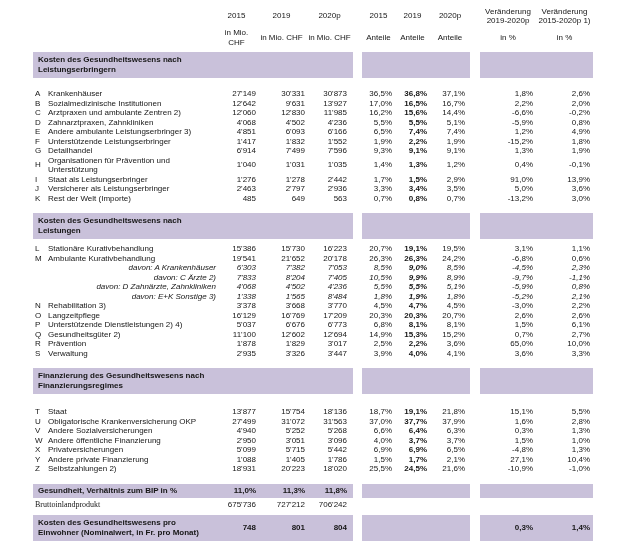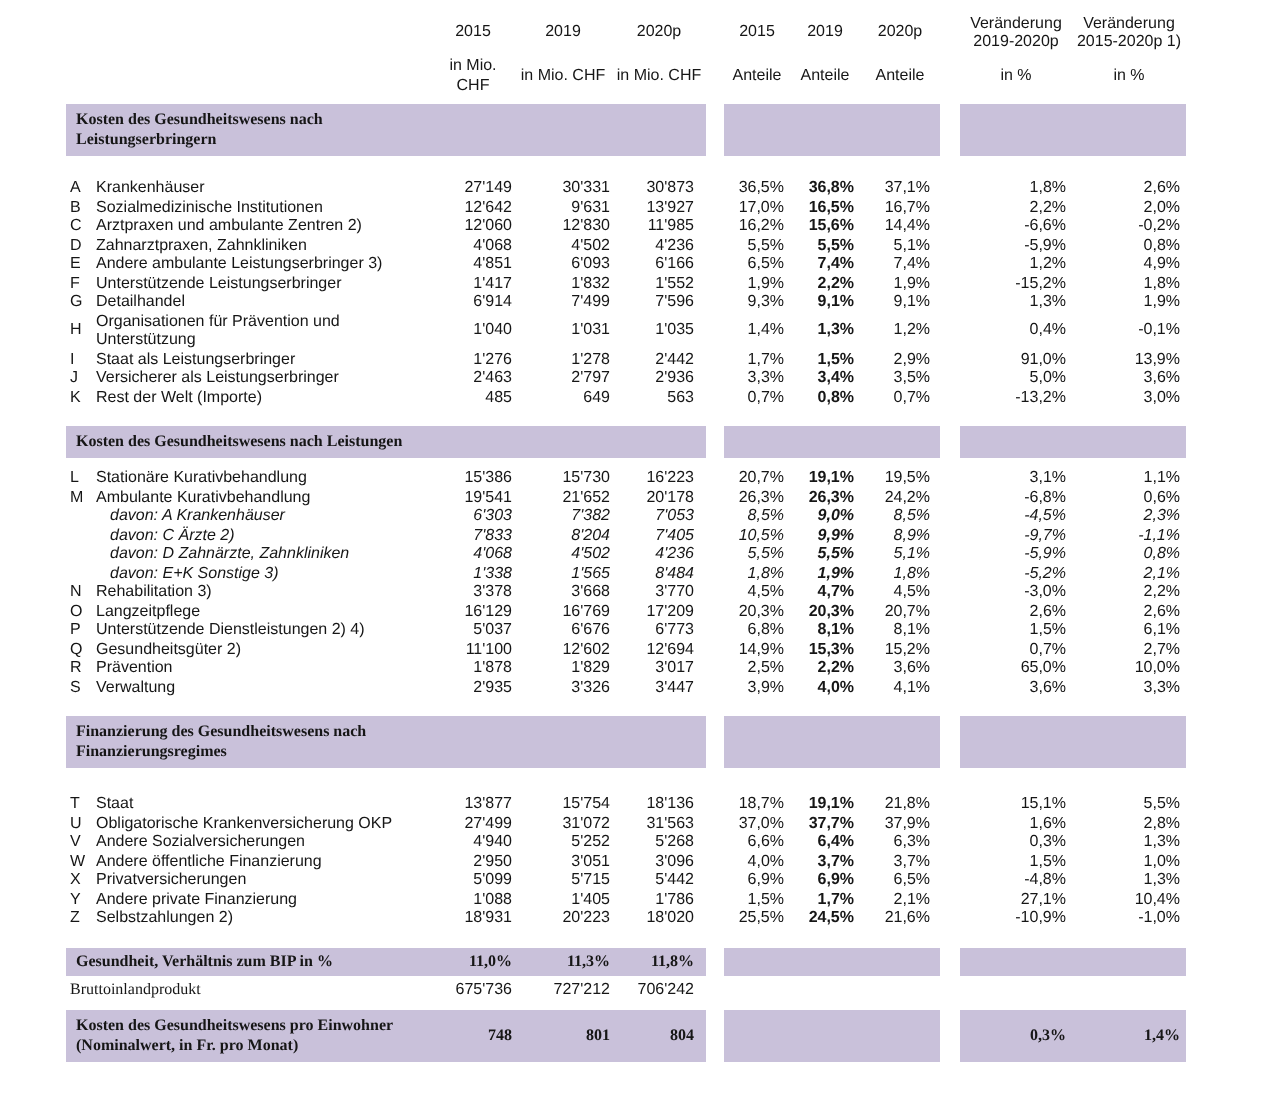--- a/index.html
+++ b/index.html
@@ -16,28 +16,28 @@
   td,th{padding:0;margin:0;vertical-align:top;line-height:9.5px;font-weight:normal;text-align:right;}
   thead th{text-align:center;vertical-align:middle;line-height:9.5px;}
   th.yearhead{height:24px;}
   th.changehead{white-space:pre-line;}
   th.unithead{height:14px;}
   .lbl{text-align:left;white-space:nowrap;}
   .letter{text-align:left;padding-left:2px;}
   .v0{padding-right:1px;} .v1{padding-right:1px;} .v2{padding-right:6px;}
   .a0{padding-right:3px;} .a1{padding-right:3px;font-weight:bold;} .a2{padding-right:5px;}
   .c0{padding-right:3px;} .c1{padding-right:3px;}
-  tr.band td{font-weight:bold;vertical-align:middle;font-family:Liberation Serif, serif;}
+  tr.band td{font-weight:bold;vertical-align:middle;}
   tr.band td.bg{background:var(--band);}
   tr.band td.bandlbl{
     text-align:left;white-space:normal;padding:3px 2px 3px 5px;line-height:10px;
   }
   tr.band.oneline td.bandlbl{padding:2px 2px 2px 5px;}
   tr.italic td{font-style:italic;}
-  tr.italic td.lbl{padding-left:7px;}
+  tr.italic td.lbl{padding-left:7px;text-align:right;}
   tr.wrap td{vertical-align:middle;}
   tr.wrap td.lbl{white-space:normal;}
   tr.gap td{height:10px;}
   tr.subrow td.lbl{padding-left:2px;font-family:Liberation Serif, serif;}
   tr.subrow.deep td.lbl{padding-left:15px;}
 </style>
 </head>
 <body>
 
 <div>

